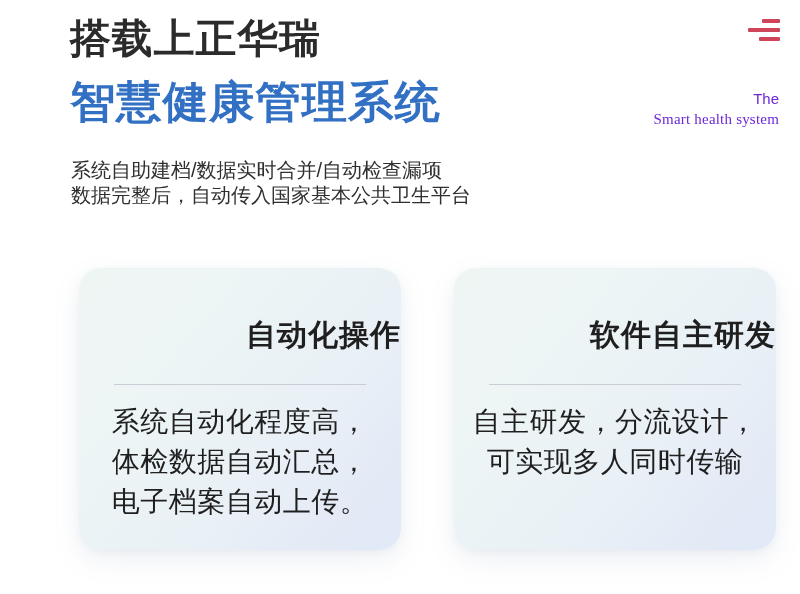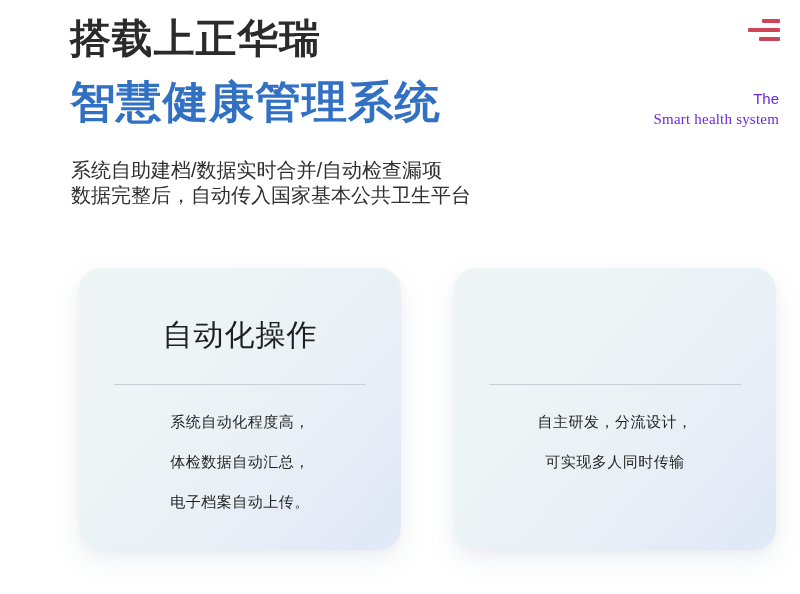--- a/index.html
+++ b/index.html
@@ -131,44 +131,44 @@
     overflow: hidden;
   }
   .card-1 { left: 55px; }
   .card-2 { left: 430px; }
 
   .card-title {
     position: absolute;
     left: 0;
     right: 0;
     top: 47px;
-    text-align: center;
+    text-align: right;
     font-size: 30px;
     line-height: 40px;
-    font-weight: 400;
+    font-weight: 700;
     color: #1f1f1f;
     letter-spacing: 1px;
   }
 
   .card-divider {
     position: absolute;
     left: 35px;
     right: 35px;
     top: 116px;
     height: 1px;
     background: #c9ced6;
   }
 
   .card-body {
     position: absolute;
     left: 0;
     right: 0;
     top: 134px;
     text-align: center;
-    font-size: 15px;
+    font-size: 28px;
     line-height: 40px;
     color: #1f1f1f;
     letter-spacing: 0.5px;
   }
   .card-body .body-line { display: block; }
 </style>
 </head>
 <body>
 
 <div class="page">
@@ -203,20 +203,21 @@
       <div class="card-title">自动化操作</div>
       <div class="card-divider"></div>
       <div class="card-body">
         <span class="body-line">系统自动化程度高，</span>
         <span class="body-line">体检数据自动汇总，</span>
         <span class="body-line">电子档案自动上传。</span>
       </div>
     </div>
 
     <div class="card card-2">
+      <div class="card-title">软件自主研发</div>
       <div class="card-divider"></div>
       <div class="card-body">
         <span class="body-line">自主研发，分流设计，</span>
         <span class="body-line">可实现多人同时传输</span>
       </div>
     </div>
 
   </div>
 
 </div>

